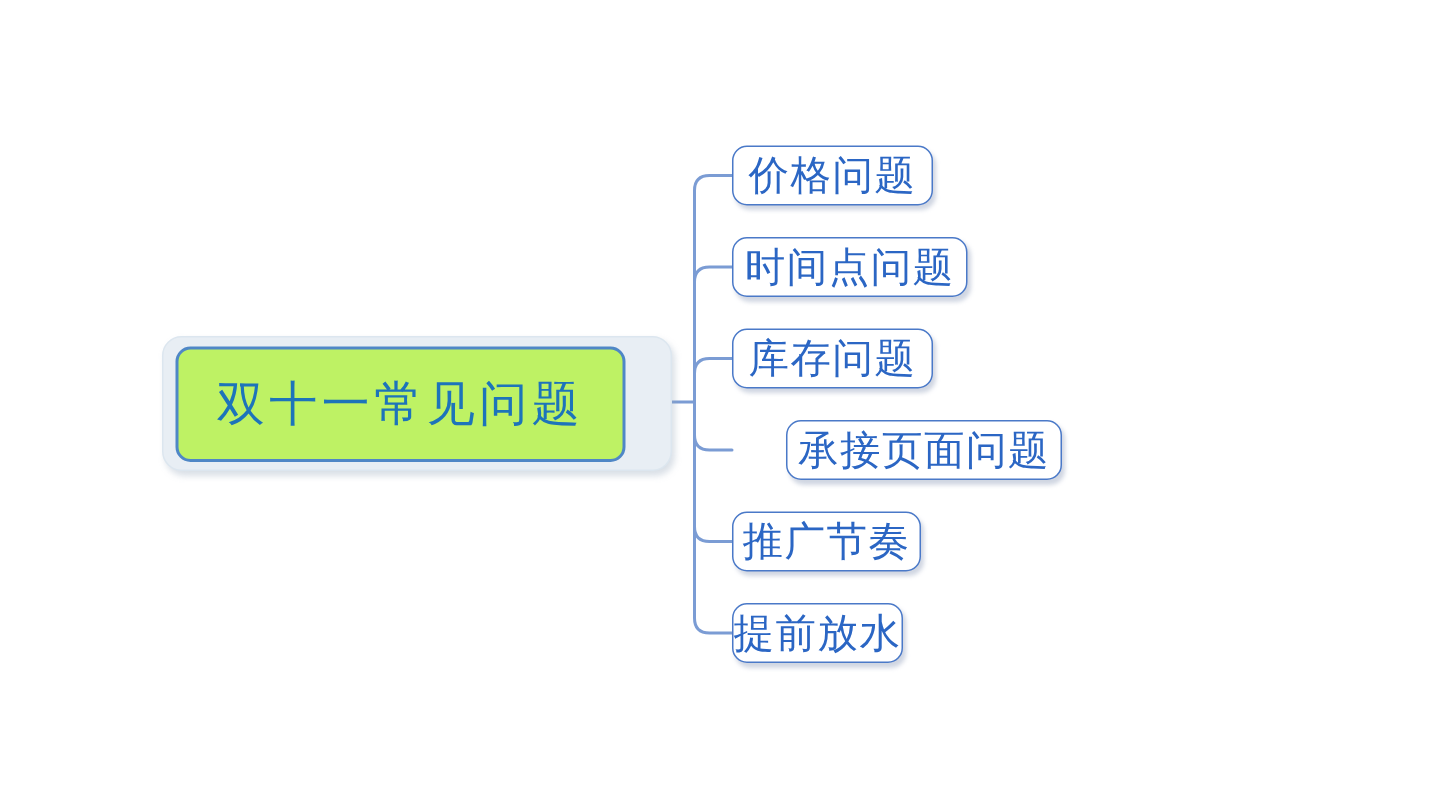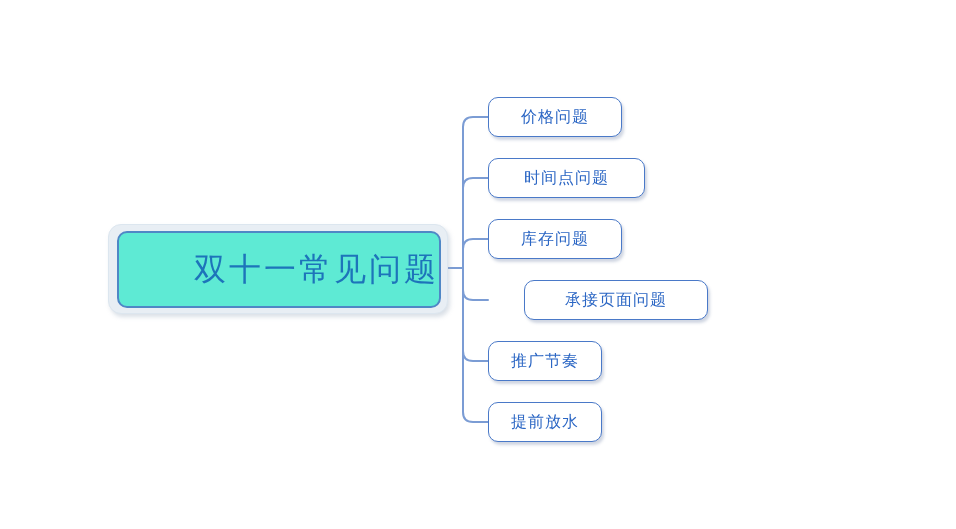--- a/index.html
+++ b/index.html
@@ -33,29 +33,29 @@
     background: #e8eef4;
     border: 1px solid #dce6ef;
     border-radius: 13px;
     box-shadow: 2px 3px 4px rgba(150,165,185,0.35);
     box-sizing: border-box;
   }
   .root-node {
     position: absolute;
     left: 117px;
     top: 231px;
-    width: 324px;
+    width: 300px;
     height: 77px;
-    background: #5eead4;
+    background: #bef264;
     border: 2px solid #4f87c6;
     border-radius: 10px;
     box-sizing: border-box;
     display: flex;
     align-items: center;
-    justify-content: flex-end;
+    justify-content: center;
   }
   .root-label {
     color: #1d74ba;
     font-size: 32px;
     letter-spacing: 3px;
     white-space: nowrap;
   }
   
   .child-node {
     position: absolute;
@@ -65,29 +65,29 @@
     border: 1.5px solid #4a79c8;
     border-radius: 10px;
     box-sizing: border-box;
     box-shadow: 2px 3px 3px rgba(150,165,190,0.45);
     display: flex;
     align-items: center;
     justify-content: center;
   }
   .child-label {
     color: #2b66c4;
-    font-size: 16px;
+    font-size: 27px;
     letter-spacing: 1px;
     white-space: nowrap;
   }
   .child-1 { top: 97px;  width: 134px; }
   .child-2 { top: 158px; width: 157px; }
   .child-3 { top: 219px; width: 134px; }
   .child-4 { top: 280px; width: 184px; margin-left: 36px; }
-  .child-5 { top: 341px; width: 114px; }
+  .child-5 { top: 341px; width: 126px; }
   .child-6 { top: 402px; width: 114px; }
 </style>
 </head>
 <body>
 
 <div class="canvas">
 
   <svg class="connectors" viewBox="0 0 956 529" xmlns="http://www.w3.org/2000/svg">
     <g fill="none" stroke="#7b9cd4" stroke-width="2" stroke-linecap="round">
       <path d="M447 268 L463 268"></path>

